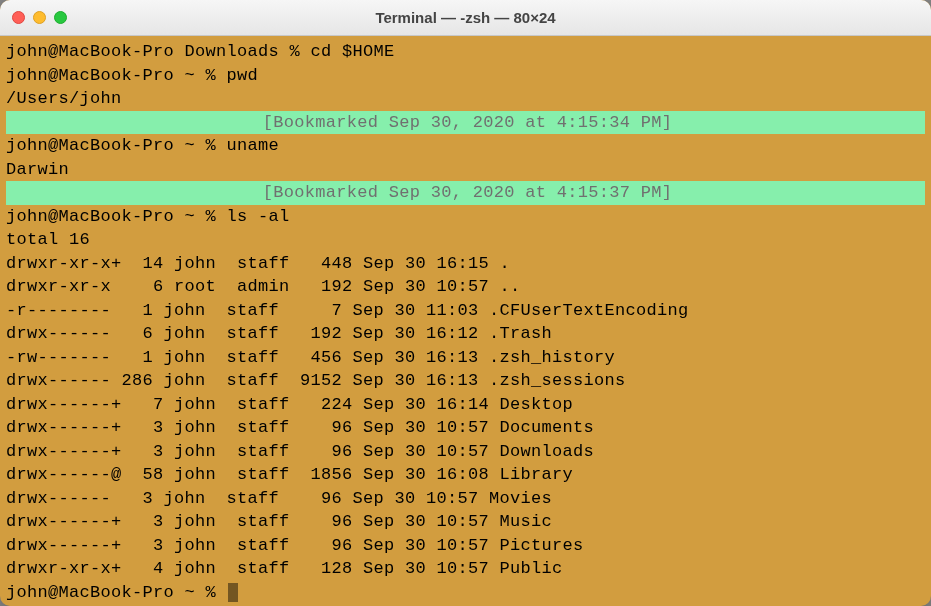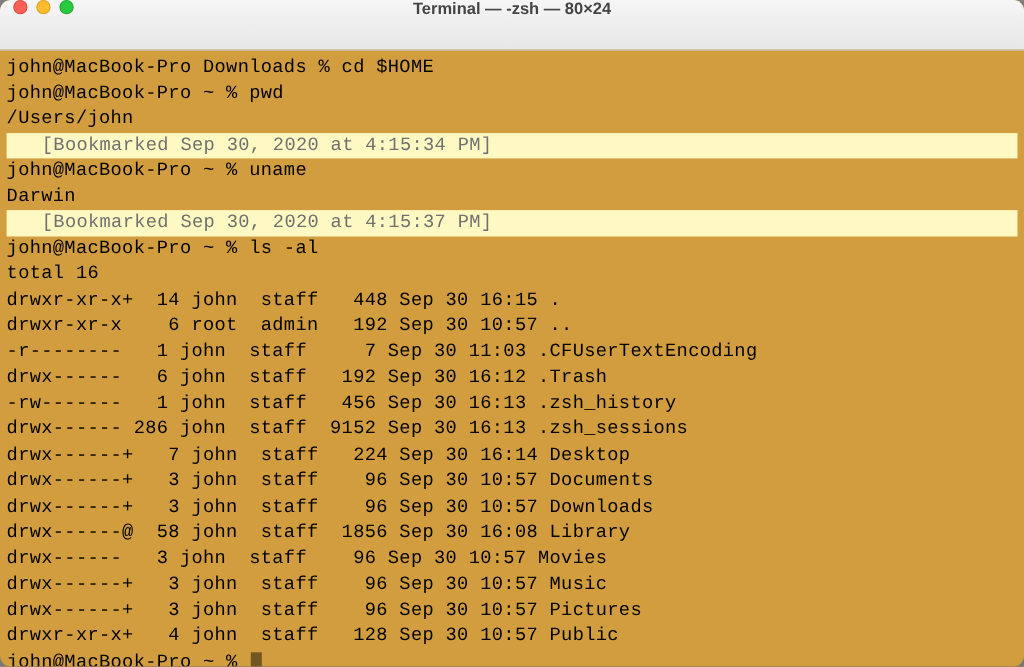--- a/index.html
+++ b/index.html
@@ -16,25 +16,25 @@
     .window {
       width: 931px;
       height: 606px;
       border-radius: 10px;
       overflow: hidden;
       box-shadow: 0 4px 20px rgba(0,0,0,0.3);
       background: #d29d3f;
       position: relative;
     }
     .titlebar {
-      height: 46px;
+      height: 36px;
       background: linear-gradient(#f6f6f6, #e6e6e6);
       border-bottom: 1px solid #c8c8c8;
       display: flex;
-      align-items: flex-start;
+      align-items: center;
       position: relative;
     }
     .traffic {
       display: flex;
       gap: 8px;
       padding-left: 12px;
     }
     .traffic .dot {
       width: 13px;
       height: 13px;
@@ -56,23 +56,24 @@
     .terminal {
       padding: 4px 6px;
       font-size: 17px;
       line-height: 23.5px;
       color: #000;
       white-space: pre;
       letter-spacing: 0.3px;
     }
     .line { display: block; }
     .bookmark {
-      background: #fef9c3;
+      background: #86efac;
       color: #707070;
-      padding-left: 32px;
+      padding-left: 4px;
+      text-align: center;
     }
     .cursor {
       display: inline-block;
       width: 10px;
       height: 19px;
       background: rgba(0,0,0,0.45);
       vertical-align: text-bottom;
       margin-left: 1px;
     }
   </style>

